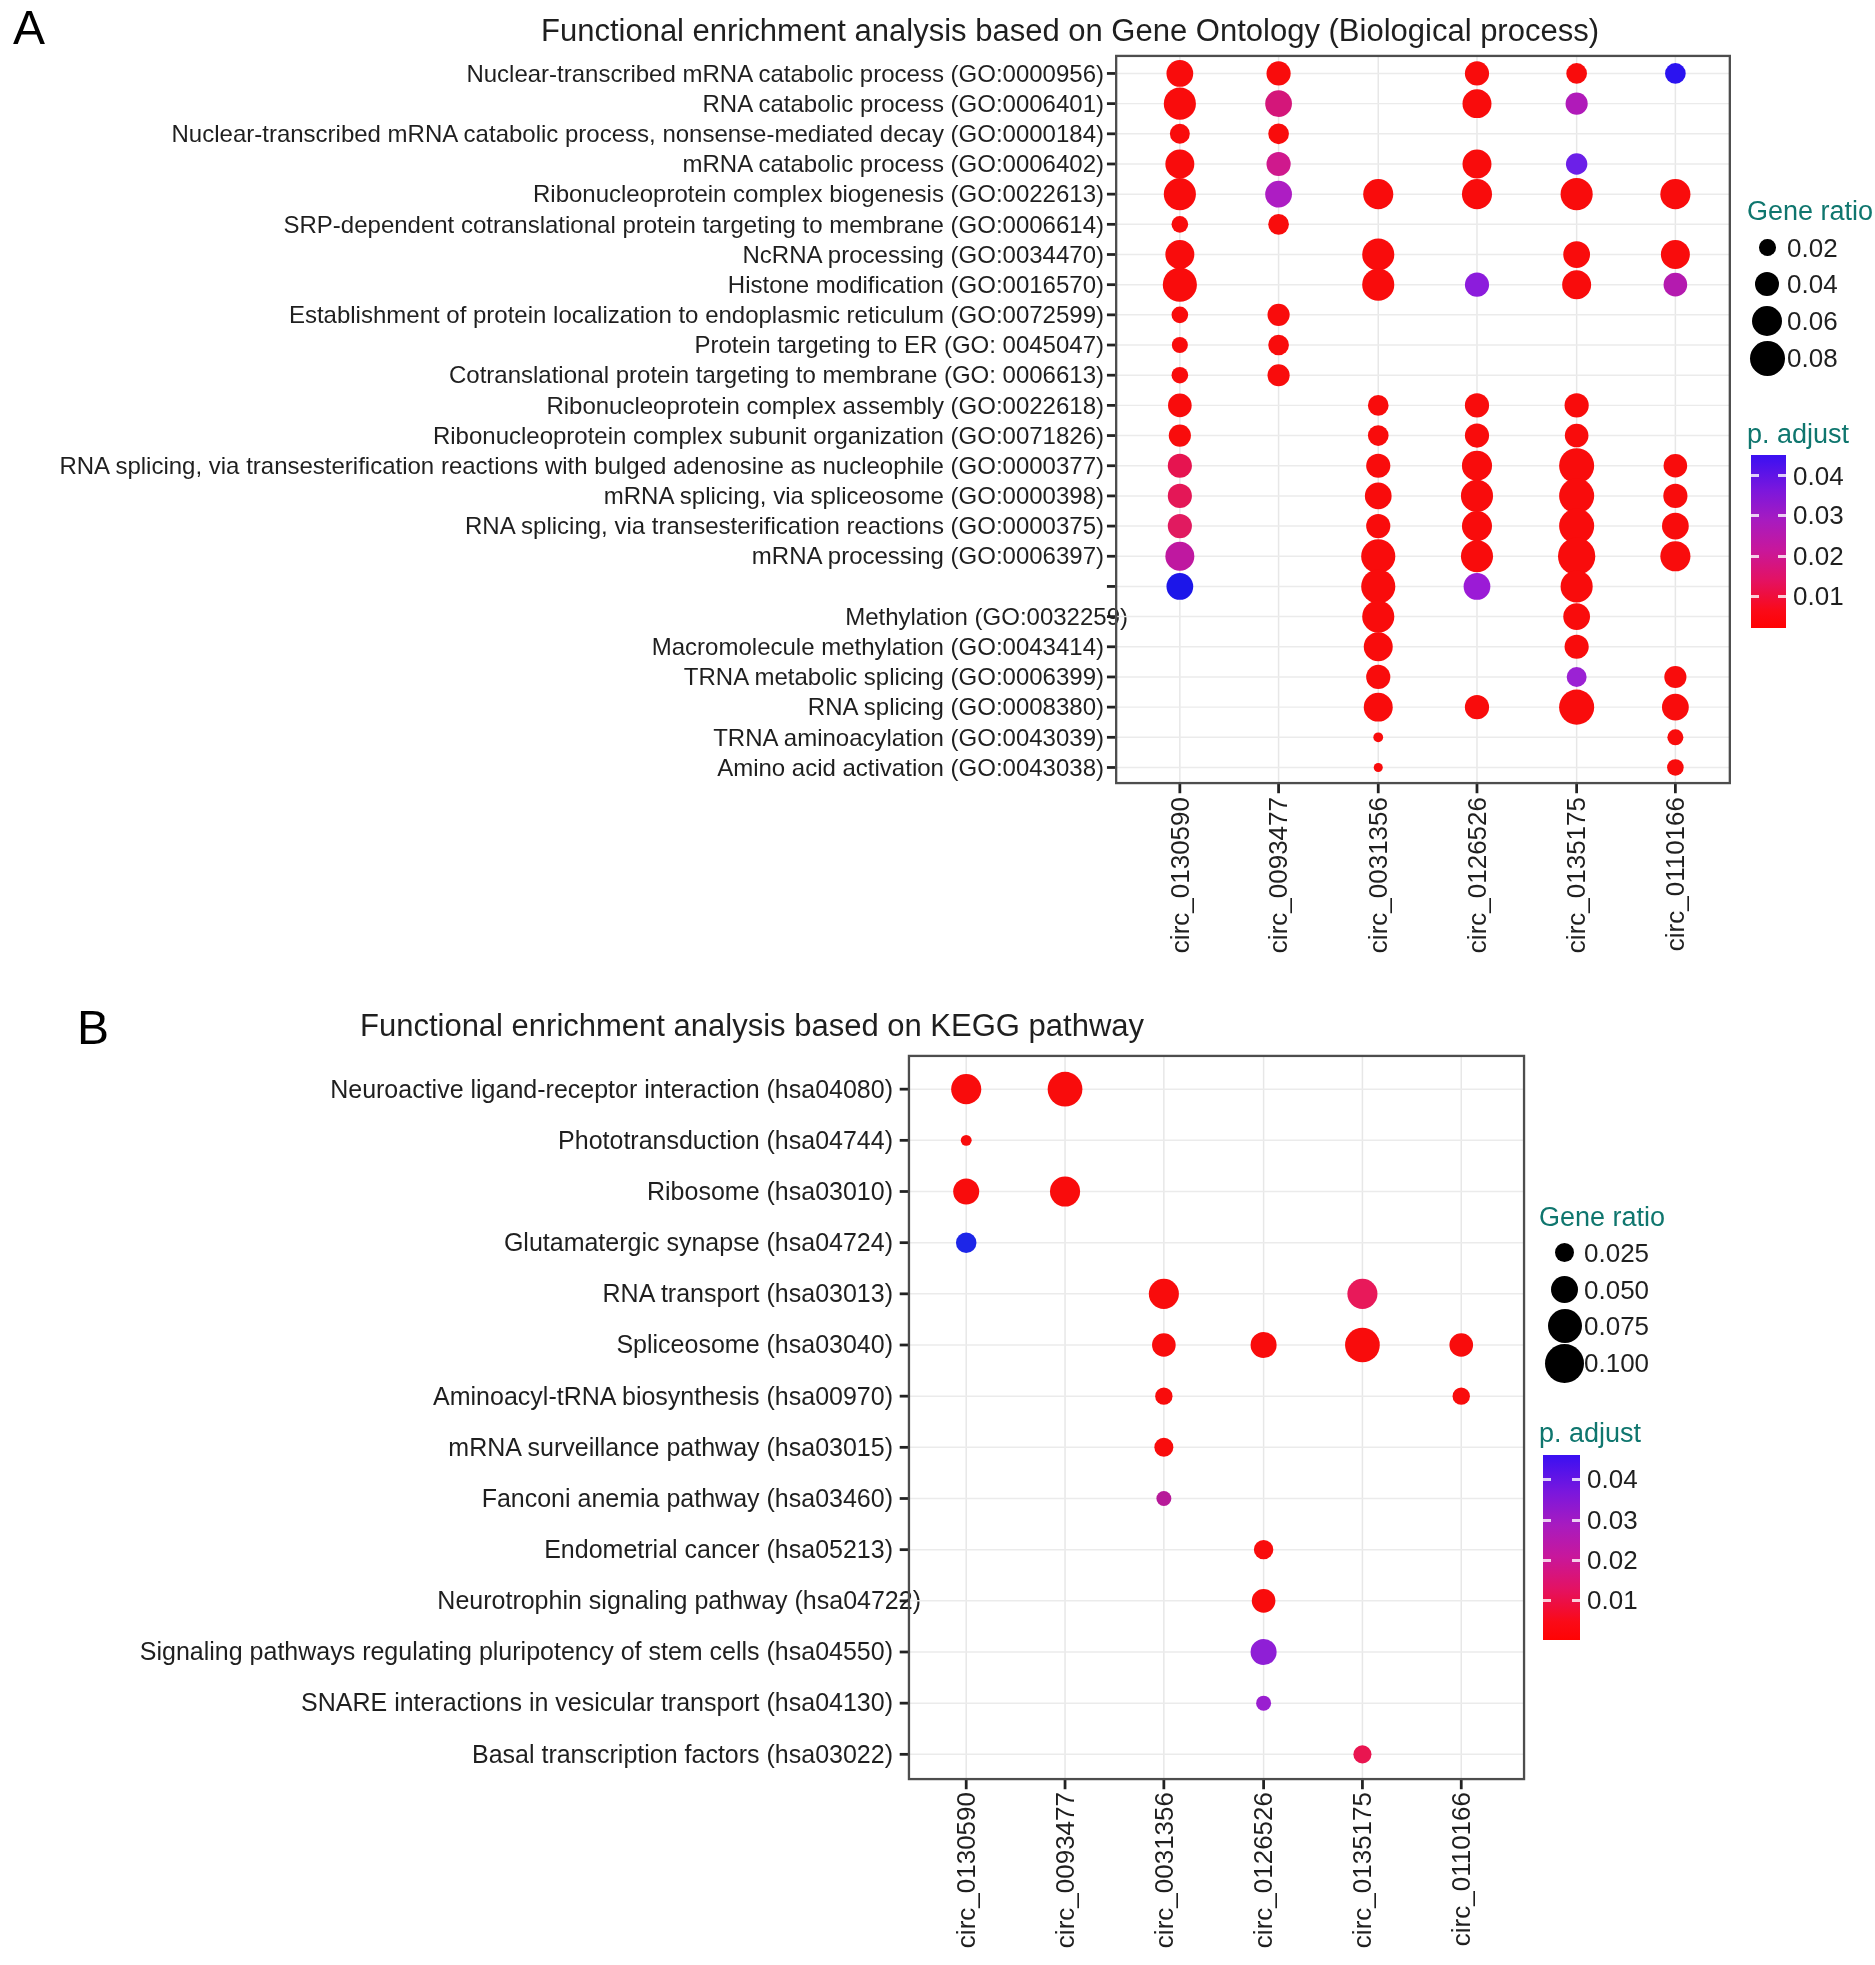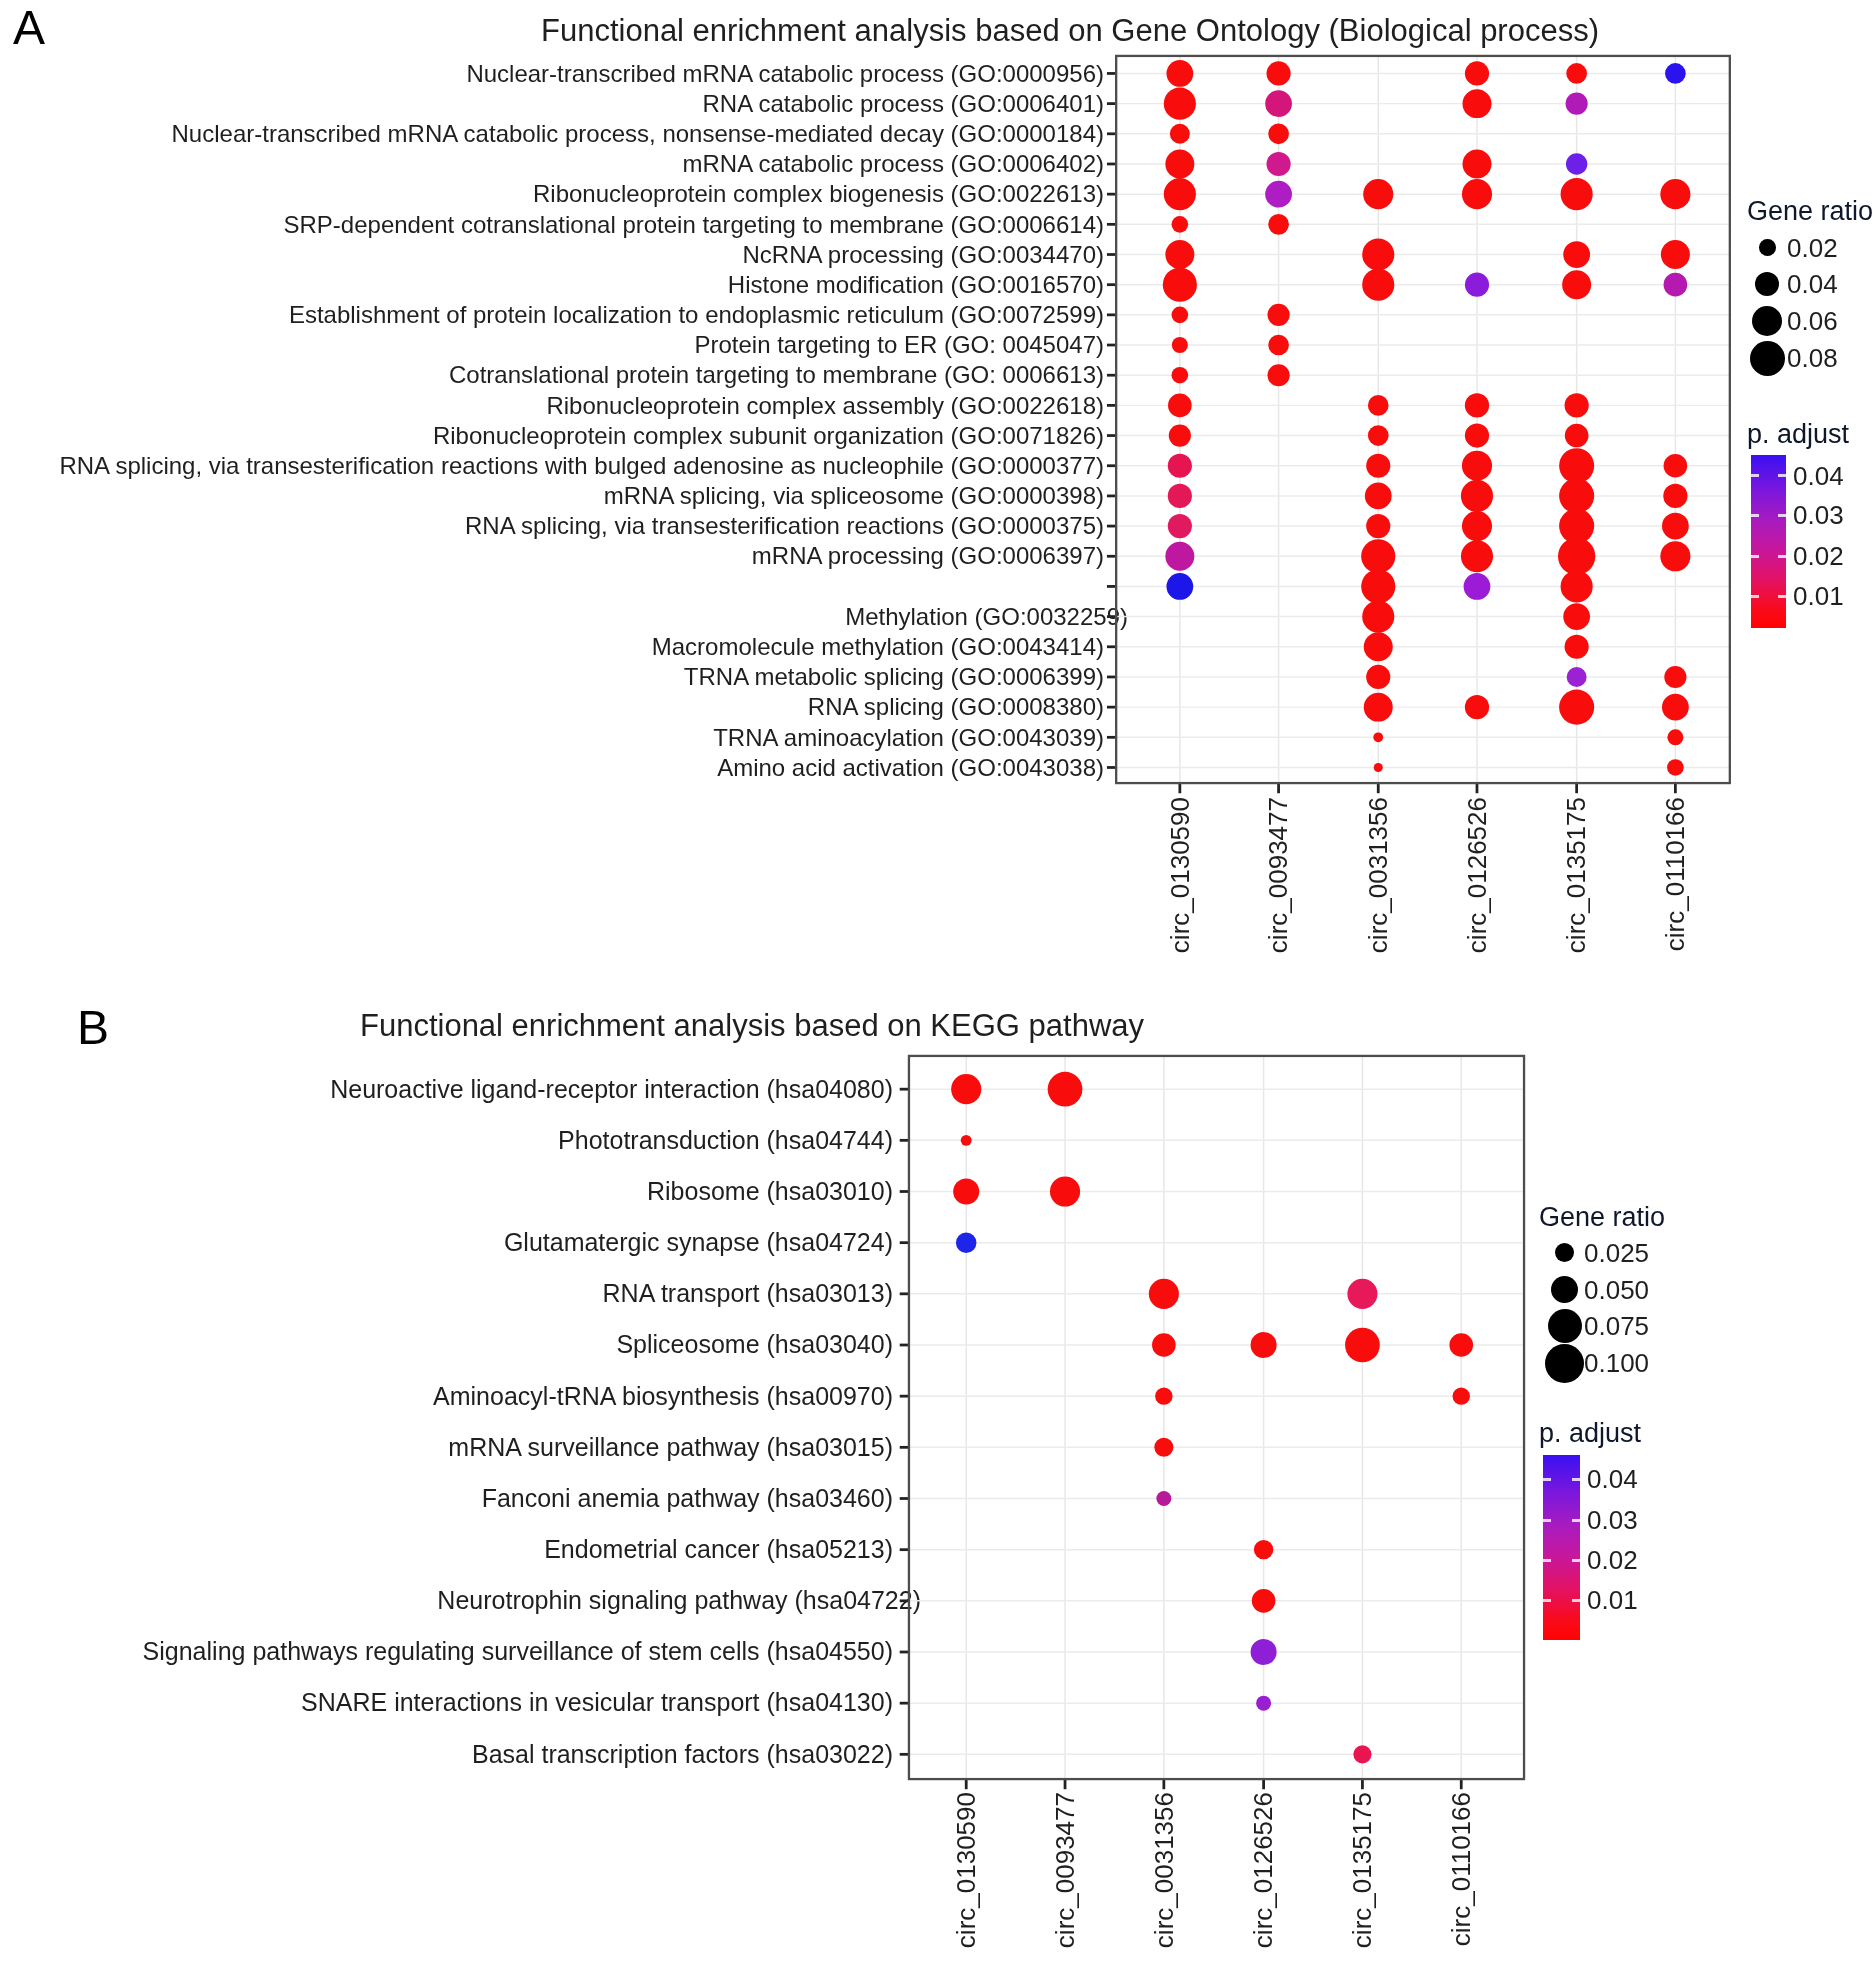--- a/index.html
+++ b/index.html
@@ -3,21 +3,21 @@
 <meta charset="utf-8">
 <style>
   html,body{margin:0;padding:0;background:#fff;}
   .figure{position:relative;width:1875px;height:1966px;background:#ffffff;
           font-family:"Liberation Sans",sans-serif;overflow:hidden;}
   .panel-label{position:absolute;font-size:48px;color:#000;}
   .ptitle{position:absolute;text-align:center;font-size:31px;color:#1f1f1f;white-space:nowrap;}
   .ylab{position:absolute;text-align:right;white-space:nowrap;height:30px;line-height:30px;color:#1f1f1f;}
   .xlab{position:absolute;transform-origin:0 0;transform:rotate(-90deg) translate(-100%,-50%);
         white-space:nowrap;font-size:26px;color:#1f1f1f;}
-  .legend-title{position:absolute;font-size:27px;color:#0f172a;white-space:nowrap;}
+  .legend-title{position:absolute;font-size:27px;color:#0f766e;white-space:nowrap;}
   .leg-dot{position:absolute;background:#000;border-radius:50%;}
   .leg-lab{position:absolute;font-size:26px;color:#1f1f1f;height:30px;line-height:30px;white-space:nowrap;}
   .plot-svg{position:absolute;overflow:visible;}
   .pbar{position:absolute;background:linear-gradient(180deg,#3a10f2 0%,#7a17dd 20%,#a81bbf 38%,
         #c8179b 55%,#e31264 72%,#fa0a18 90%,#ff0303 100%);}
   #barA{left:1751px;top:455px;width:35px;height:173px;}
   #barB{left:1543px;top:1455px;width:37px;height:185px;}
   .cbar-tick{position:absolute;height:2.8px;width:8.3px;background:#ffffff;opacity:.8;}
   #plA{left:13px;top:0px;}
   #plB{left:77px;top:1000px;}
@@ -244,21 +244,21 @@
     <div class="ylab" style="left: 0px; top: 1125px; width: 893px; font-size: 25px;">Phototransduction (hsa04744)</div>
     <div class="ylab" style="left: 0px; top: 1176px; width: 893px; font-size: 25px;">Ribosome (hsa03010)</div>
     <div class="ylab" style="left: 0px; top: 1227px; width: 893px; font-size: 25px;">Glutamatergic synapse (hsa04724)</div>
     <div class="ylab" style="left: 0px; top: 1278px; width: 893px; font-size: 25px;">RNA transport (hsa03013)</div>
     <div class="ylab" style="left: 0px; top: 1329px; width: 893px; font-size: 25px;">Spliceosome (hsa03040)</div>
     <div class="ylab" style="left: 0px; top: 1381px; width: 893px; font-size: 25px;">Aminoacyl-tRNA biosynthesis (hsa00970)</div>
     <div class="ylab" style="left: 0px; top: 1432px; width: 893px; font-size: 25px;">mRNA surveillance pathway (hsa03015)</div>
     <div class="ylab" style="left: 0px; top: 1483px; width: 893px; font-size: 25px;">Fanconi anemia pathway (hsa03460)</div>
     <div class="ylab" style="left: 0px; top: 1534px; width: 893px; font-size: 25px;">Endometrial cancer (hsa05213)</div>
     <div class="ylab" style="left: 0px; top: 1585px; width: 893px; font-size: 25px; padding-left: 28px;">Neurotrophin signaling pathway (hsa04722)</div>
-    <div class="ylab" style="left: 0px; top: 1636px; width: 893px; font-size: 25px;">Signaling  pathways regulating surveillance of stem cells (hsa04550)</div>
+    <div class="ylab" style="left: 0px; top: 1636px; width: 893px; font-size: 25px;">Signaling  pathways regulating pluripotency of stem cells (hsa04550)</div>
     <div class="ylab" style="left: 0px; top: 1687px; width: 893px; font-size: 25px;">SNARE interactions in vesicular transport (hsa04130)</div>
     <div class="ylab" style="left: 0px; top: 1739px; width: 893px; font-size: 25px;">Basal transcription factors (hsa03022)</div>
     <svg width="617" height="725" class="plot-svg" style="left: 908px; top: 1055px;" viewBox="0 0 668 785">
       <line x1="63" y1="0" x2="63" y2="785" stroke="#e7e7e7" stroke-width="1.6"></line>
       <line x1="170" y1="0" x2="170" y2="785" stroke="#e7e7e7" stroke-width="1.6"></line>
       <line x1="277" y1="0" x2="277" y2="785" stroke="#e7e7e7" stroke-width="1.6"></line>
       <line x1="385" y1="0" x2="385" y2="785" stroke="#e7e7e7" stroke-width="1.6"></line>
       <line x1="492" y1="0" x2="492" y2="785" stroke="#e7e7e7" stroke-width="1.6"></line>
       <line x1="599" y1="0" x2="599" y2="785" stroke="#e7e7e7" stroke-width="1.6"></line>
       <line x1="0" y1="37" x2="668" y2="37" stroke="#ebebeb" stroke-width="1.6"></line>

